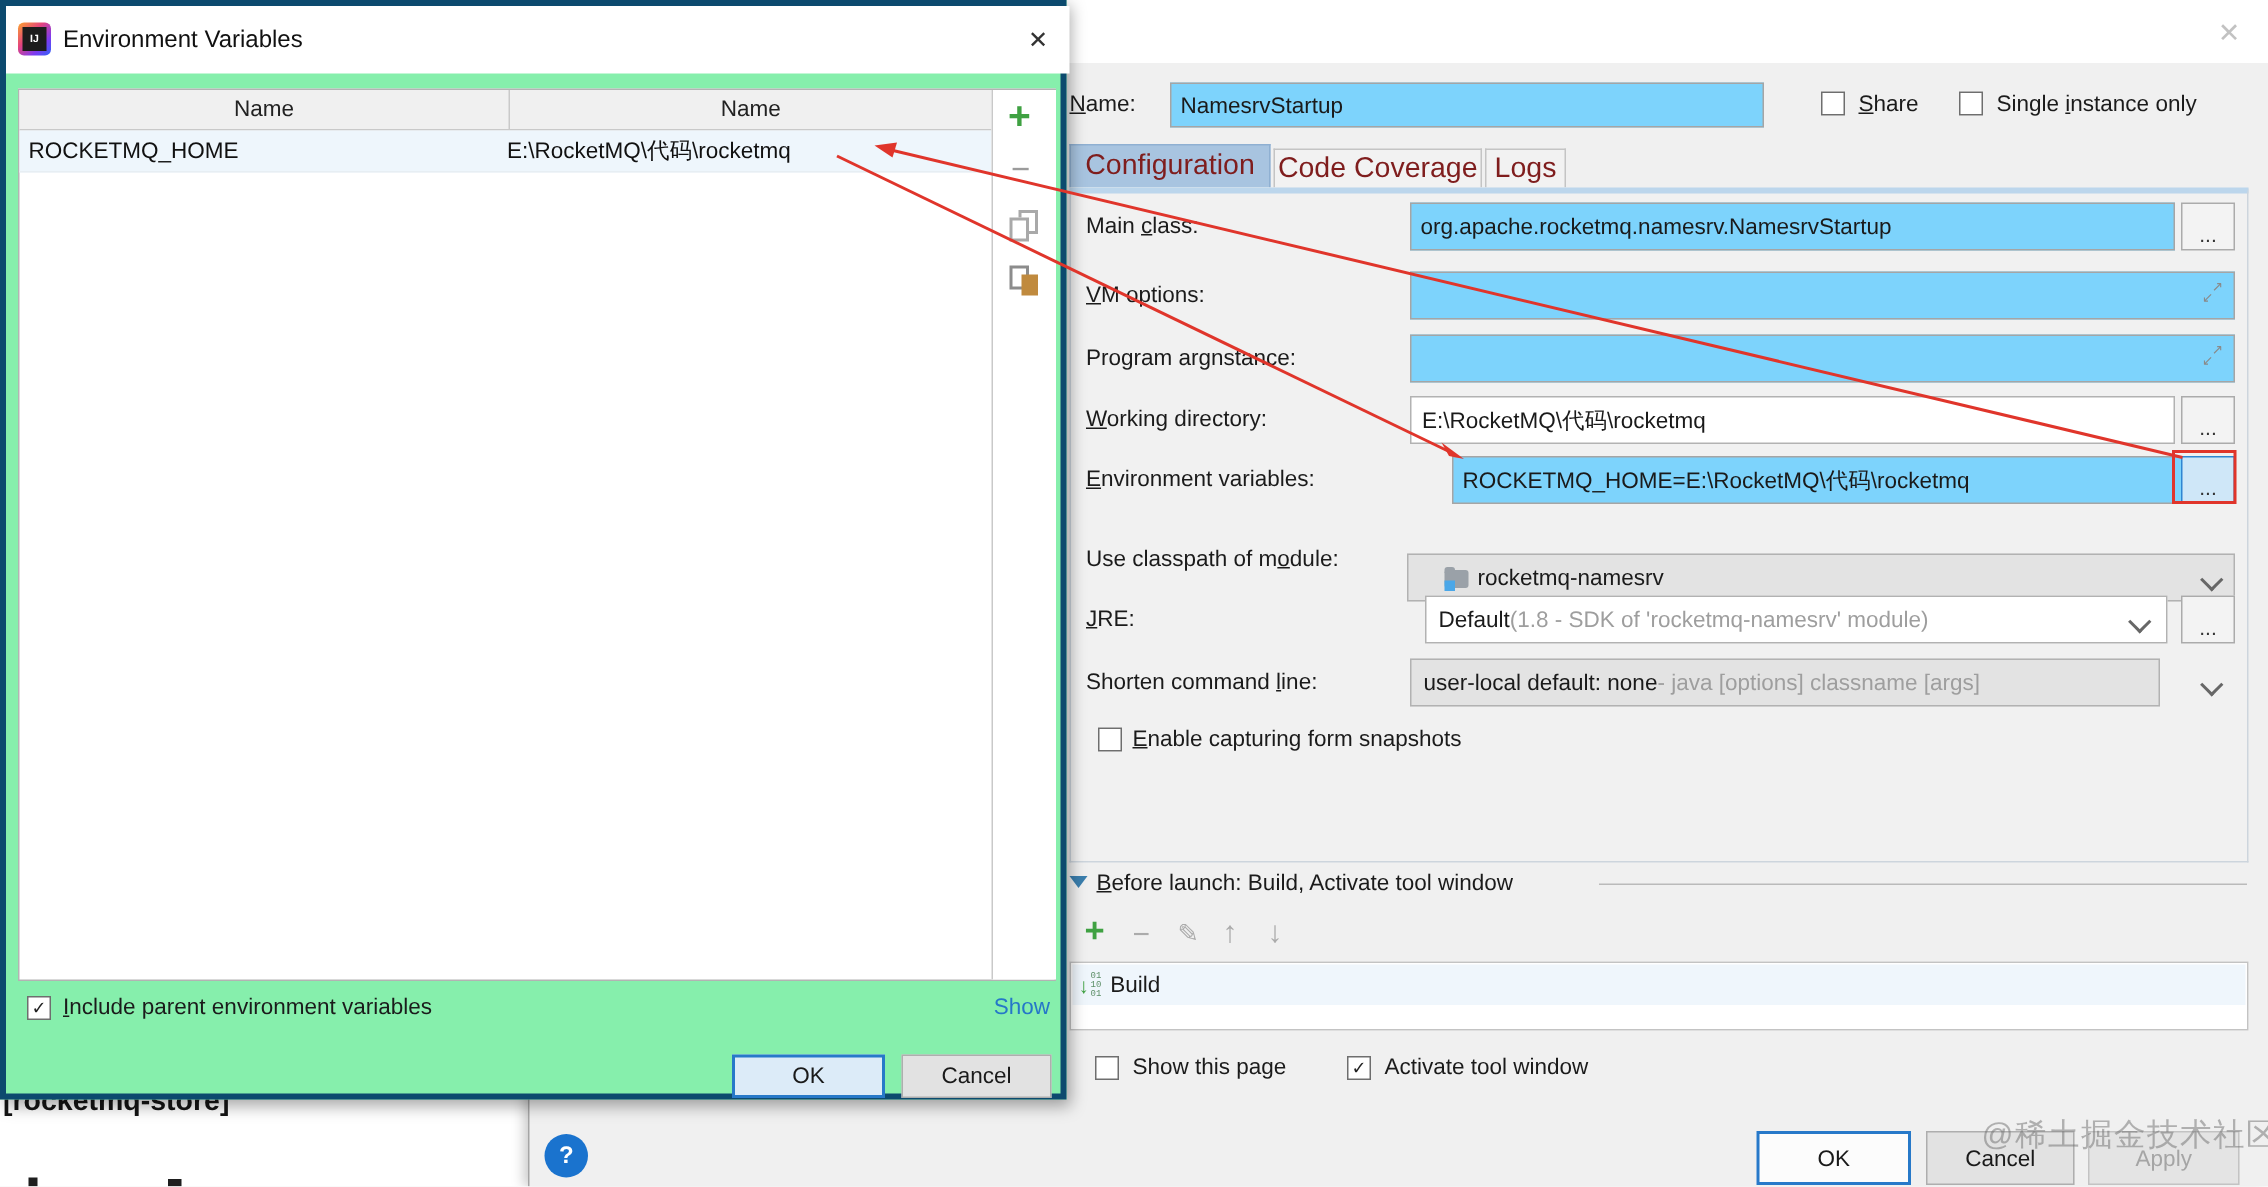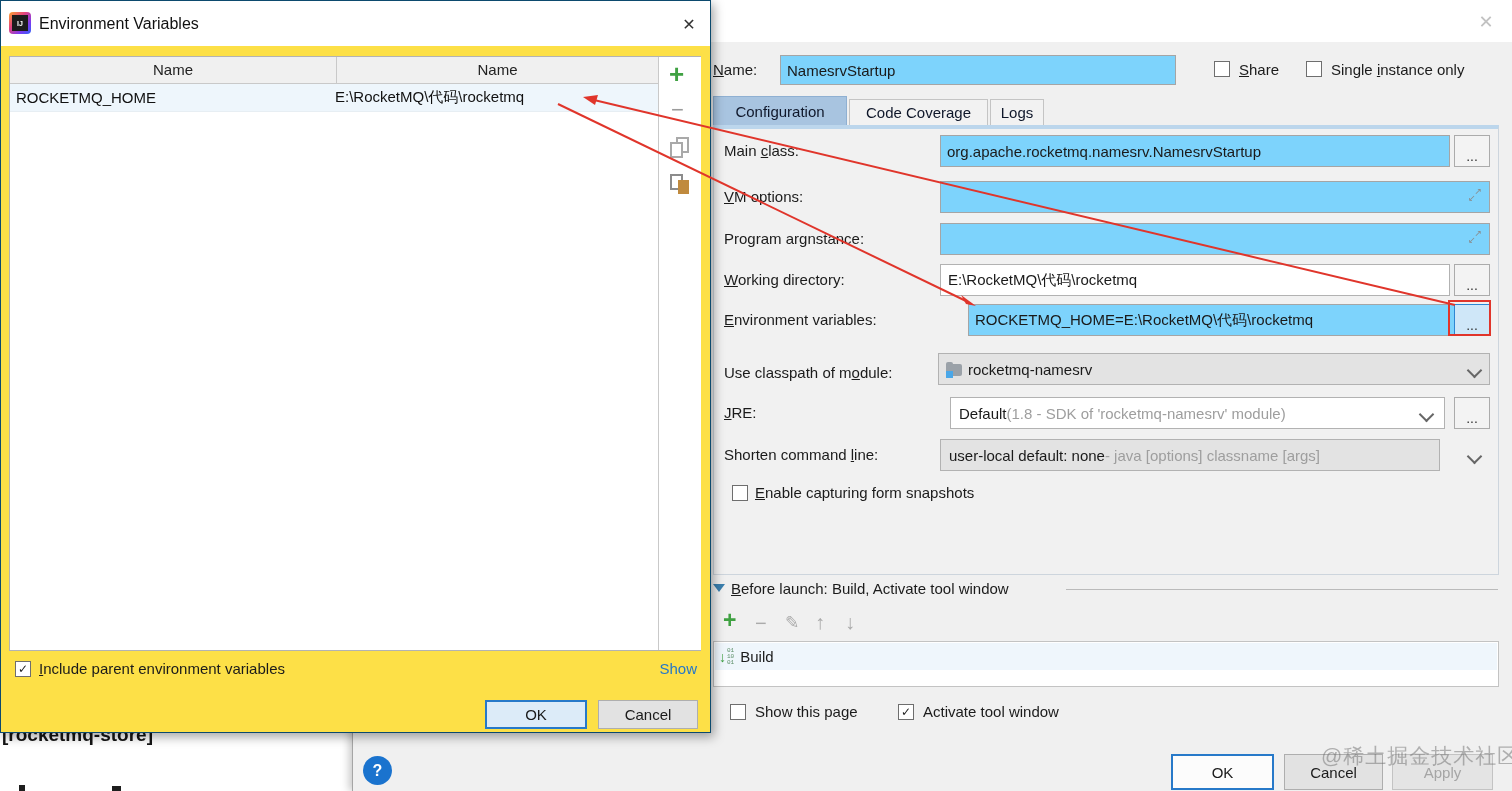--- a/index.html
+++ b/index.html
@@ -13,35 +13,35 @@
   .cb{width:16px;height:16px;background:#fff;border:1px solid #6e6e6e;box-sizing:border-box;display:flex;align-items:center;justify-content:center;font-size:12px;font-weight:bold;color:#222;}
   .btn-dots{width:36px;height:32px;background:#f3f3f3;border:1px solid #ababab;box-sizing:border-box;display:flex;align-items:flex-end;justify-content:center;font-size:14px;color:#333;line-height:20px;}
   .btn-dots.focused{background:#cfe7f8;border:1px solid #2f86d2;}
   .ti{box-sizing:border-box;border:1px solid #a5a5a5;background:#7dd3fc;font-family:inherit;font-size:15px;color:#1a1a1a;padding:0 6px;outline:none;}
   .chev{width:9px;height:9px;border-right:2px solid #676767;border-bottom:2px solid #676767;transform:rotate(45deg);}
   .combo{box-sizing:border-box;border:1px solid #b2b2b2;display:flex;align-items:center;font-size:15px;color:#1a1a1a;}
   .combo.gray{background:#e3e3e3;}
   .combo.white{background:#fff;}
   .win-btn{box-sizing:border-box;display:flex;align-items:center;justify-content:center;font-size:15px;color:#1a1a1a;}
   
-  #env{left:0;top:0;width:711px;height:733px;background:#fde047;border:1px solid #0c4a6e;box-shadow:3px 4px 10px rgba(0,0,0,.35);z-index:10;box-sizing:border-box;}
+  #env{left:0;top:0;width:711px;height:733px;background:#86efac;border:4px solid #0c4a6e;box-shadow:3px 4px 10px rgba(0,0,0,.35);z-index:10;box-sizing:border-box;}
   .titlebar{left:0;top:0;width:709px;height:45px;background:#fff;}
   .logo{left:8px;top:11px;width:22px;height:22px;border-radius:4px;background:linear-gradient(135deg,#fca32d 0%,#e4447c 38%,#7c3af1 72%,#2f63f7 100%);}
   .logo-inner{left:3px;top:3px;width:16px;height:16px;background:#1c1c1c;color:#fff;font-size:7px;font-weight:bold;display:flex;align-items:center;justify-content:center;}
   .close-x{width:28px;height:28px;display:flex;align-items:center;justify-content:center;font-size:16px;color:#333;cursor:pointer;}
   .tablewrap{left:8px;top:55px;width:692px;height:595px;background:#fff;border:1px solid #b3b3b3;box-sizing:border-box;}
   .thead{left:0;top:0;width:648px;height:26px;background:#f0f0f0;border-bottom:1px solid #c9c9c9;}
   .th{height:26px;line-height:26px;text-align:center;font-size:15px;color:#222;}
   .icons-col{left:648px;top:0;width:42px;height:593px;background:#fff;border-left:1px solid #c9c9c9;}
   .trow{left:0;top:27px;width:648px;height:27px;background:#eef6fc;border-bottom:1px solid #e7eef3;display:flex;align-items:center;font-size:15px;color:#111;}
   .pg{position:absolute;width:13px;height:16px;border:2px solid #a9a9a9;background:#fff;box-sizing:border-box;}
   
   #run{left:352px;top:0;width:1160px;height:791px;background:#f0f0f0;border-left:1px solid #a5a5a5;box-shadow:-3px 0 8px rgba(0,0,0,.22);z-index:2;box-sizing:border-box;}
   .run-top{left:0;top:0;width:1159px;height:42px;background:#fff;}
-  .tab{box-sizing:border-box;display:flex;align-items:center;justify-content:center;font-size:15px;color:#0f172a;cursor:pointer;}
+  .tab{box-sizing:border-box;display:flex;align-items:center;justify-content:center;font-size:19px;color:#7f1d1d;cursor:pointer;}
   .tab.sel{background:#a8c4e0;border:1px solid #8fb0d2;border-bottom:none;}
   .tab.unsel{background:#f2f2f2;border:1px solid #c4c4c4;border-bottom:none;}
   #panel{left:360px;top:125px;width:786px;height:450px;background:#f1f1f1;border:1px solid #cdd5dd;border-top:4px solid #bcd6ec;box-sizing:border-box;}
   .flabel{left:10px;height:32px;line-height:32px;font-size:15px;color:#1b1b1b;white-space:nowrap;}
   .expand{width:14px;height:16px;}
   .expand span{position:absolute;font-size:9px;color:#8a8a8a;line-height:9px;}
   .tool-ic{font-size:20px;line-height:20px;color:#ababab;}
   .green{color:#3fa142;}
   .bitcol{display:inline-flex;flex-direction:column;font-size:6px;line-height:6px;color:#5d8f68;font-family:"Liberation Mono","DejaVu Sans Mono",monospace;margin-left:1px;}
   .frag{background:#1e1e1e;}
@@ -115,21 +115,21 @@
 
       <div class="abs flabel" style="top:175px;">
         <span class="u">E</span><span>nvironment variables:</span>
       </div>
       <input class="abs ti" style="left: 226px; top: 175px; width: 510px; height: 32px; margin-left: 28px;" value="ROCKETMQ_HOME=E:\RocketMQ\代码\rocketmq">
       <div class="abs btn-dots focused" style="left:740px;top:175px;">...</div>
 
       <div class="abs flabel" style="top:228px;">
         <span>Use classpath of m</span><span class="u">o</span><span>dule:</span>
       </div>
-      <div class="abs combo gray" style="left:224px;top:224px;width:552px;height:32px;">
+      <div class="abs combo gray" style="left:224px;top:240px;width:552px;height:32px;padding-left:17px;">
         <span style="position:relative;width:17px;height:15px;margin-left:7px;display:inline-block;">
           <span style="position:absolute;left:0;top:2px;width:16px;height:12px;background:#9aa1a8;border-radius:2px;"></span>
           <span style="position:absolute;left:0;top:0;width:7px;height:4px;background:#9aa1a8;border-radius:2px 2px 0 0;"></span>
           <span style="position:absolute;left:0;bottom:-1px;width:7px;height:7px;background:#4aa7e8;"></span>
         </span>
         <span style="padding-left:5px;">rocketmq-namesrv</span>
         <span class="chev" style="position:absolute;left:530px;top:11px;"></span>
       </div>
 
       <div class="abs flabel" style="top:268px;">

